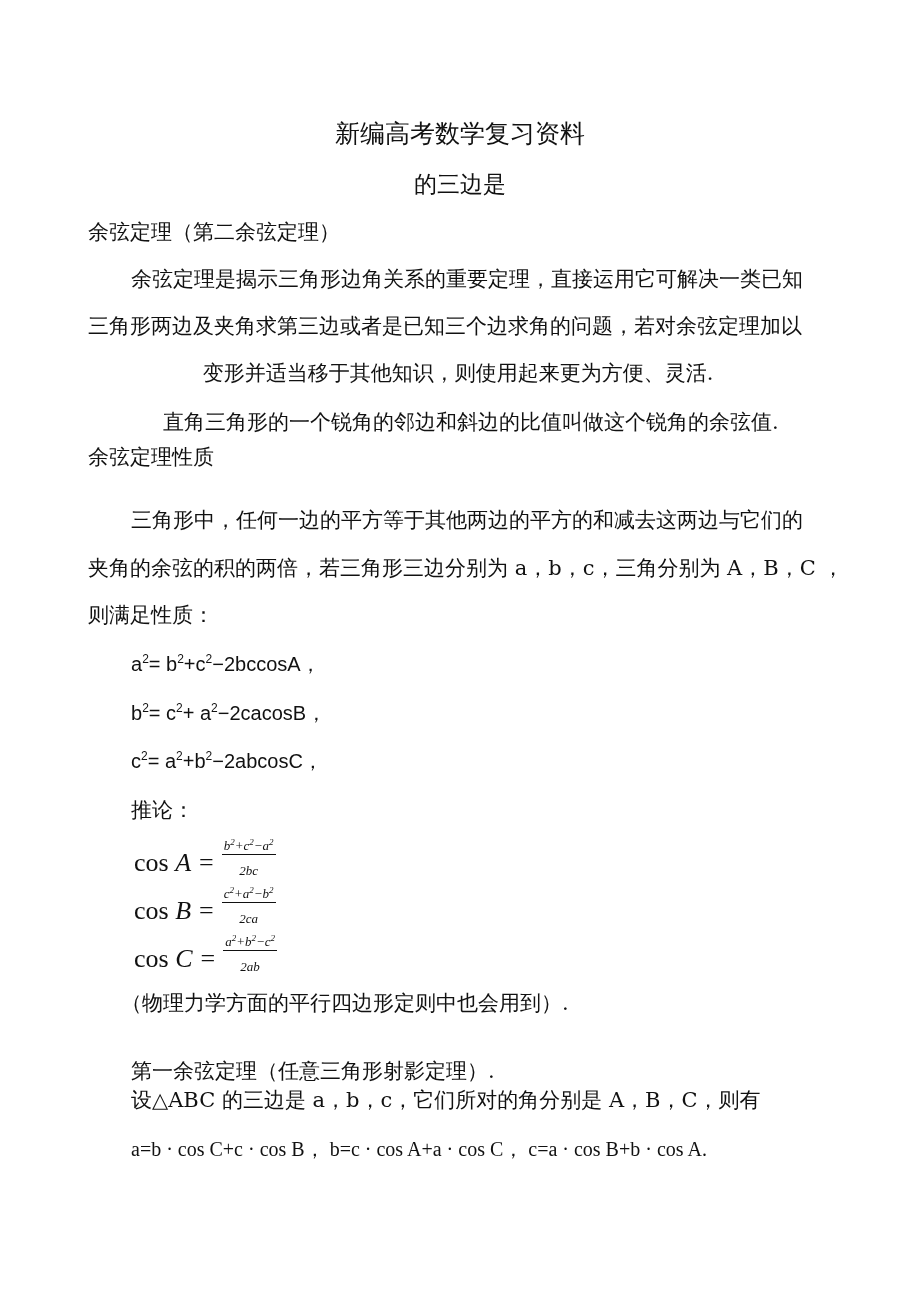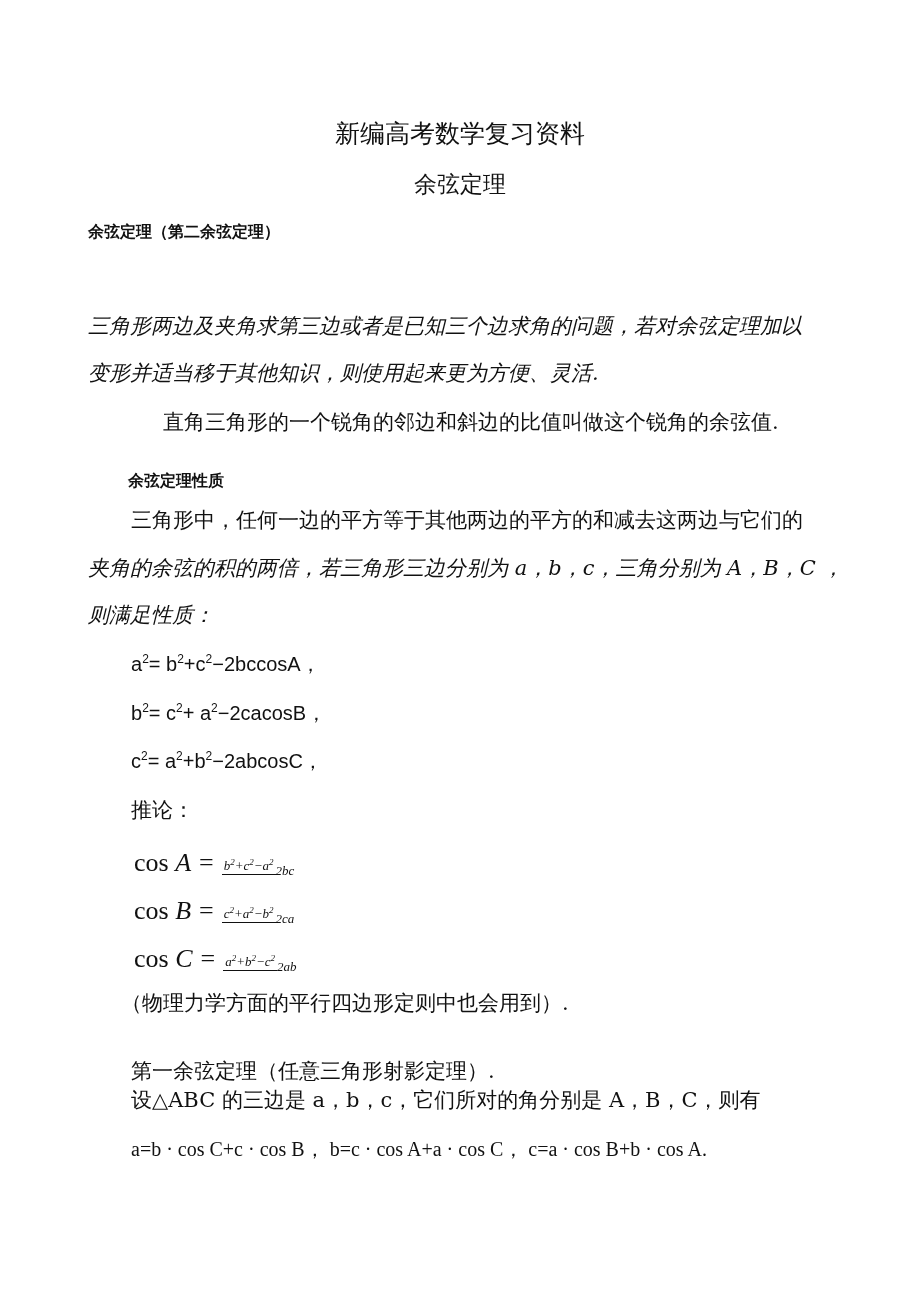--- a/index.html
+++ b/index.html
@@ -5,51 +5,52 @@
   html, body { margin: 0; padding: 0; background: #ffffff; }
   body {
     width: 920px; height: 1302px; position: relative; overflow: hidden;
     font-family: "DejaVu Serif", "Liberation Serif", serif;
     color: #111111;
   }
   .page { position: absolute; left: 0; top: 0; width: 920px; height: 1302px; }
   .line { position: absolute; white-space: nowrap; font-size: 21px; line-height: 26px; }
   .title { left: 0; width: 920px; text-align: center; font-size: 25px; font-family: "DejaVu Sans", sans-serif; }
   .subtitle { left: 0; width: 920px; text-align: center; font-size: 23px; font-family: "DejaVu Sans", sans-serif; }
-  .heading { left: 88px; font-size: 16px; font-family: "DejaVu Sans", sans-serif; font-weight: bold; }
-  .para { left: 88px; width: 740px; font-style: italic; }
+  .heading { left: 88px; font-size: 21px; font-family: "DejaVu Sans", sans-serif; }
+  .para { left: 88px; width: 740px; }
   .indent { left: 131px; }
   .formula { left: 131px; font-size: 20px; font-family: Liberation Sans, sans-serif; }
   .formula sup { font-size: 12px; vertical-align: 8px; line-height: 0; }
   .cosline { position: absolute; left: 134px; height: 40px; display: flex; align-items: flex-end; font-family: "Liberation Serif", serif; }
   .cos-lhs { font-size: 26px; }
   .cos-lhs i { font-style: italic; }
   .cos-eq { font-size: 26px; margin: 0 8px 0 8px; }
-  .frac { display: inline-flex; align-items: center; font-size: 13px; font-style: italic; line-height: 14px; }
+  .frac { display: inline-flex; flex-direction: column; align-items: center; font-size: 13px; font-style: italic; line-height: 14px; }
   .frac .num { padding: 0 2px 1px 2px; border-bottom: 1px solid #111; }
   .frac .den { padding-top: 9px; }
   .frac sup { font-size: 9px; vertical-align: 5px; line-height: 0; }
   .mono { font-family: "Liberation Serif", serif; }
 </style>
 </head>
 <body>
 
 <div class="page">
 
   <div class="line title" style="top:121px;">新编高考数学复习资料</div>
-  <div class="line subtitle" style="top:171px;">余弦定理</div>
+  <div class="line subtitle" style="top:171px;">的三边是</div>
 
   <div class="line heading" style="top:219px;">余弦定理（第二余弦定理）</div>
 
+  <div class="line indent" style="top:266px;">余弦定理是揭示三角形边角关系的重要定理，直接运用它可解决一类已知</div>
   <div class="line para" style="top:313px;">三角形两边及夹角求第三边或者是已知三个边求角的问题，若对余弦定理加以</div>
-  <div class="line para" style="top:360px;">变形并适当移于其他知识，则使用起来更为方便、灵活.</div>
+  <div class="line para" style="top:360px;text-align:center;">变形并适当移于其他知识，则使用起来更为方便、灵活.</div>
 
   <div class="line indent" style="top:409px;margin-left:32px;">直角三角形的一个锐角的邻边和斜边的比值叫做这个锐角的余弦值.</div>
 
-  <div class="line heading" style="top:468px;margin-left:40px;">余弦定理性质</div>
+  <div class="line heading" style="top:444px;">余弦定理性质</div>
 
   <div class="line indent" style="top:507px;">三角形中，任何一边的平方等于其他两边的平方的和减去这两边与它们的</div>
   <div class="line para" style="top:555px;">夹角的余弦的积的两倍，若三角形三边分别为 a，b，c，三角分别为 A，B，C ，</div>
   <div class="line para" style="top:602px;">则满足性质：</div>
 
   <div class="line formula" style="top:651px;">
     <span>a</span><sup>2</sup><span>= b</span><sup>2</sup><span>+c</span><sup>2</sup><span>−2bccosA，</span>
   </div>
   <div class="line formula" style="top:700px;">
     <span>b</span><sup>2</sup><span>= c</span><sup>2</sup><span>+ a</span><sup>2</sup><span>−2cacosB，</span>

